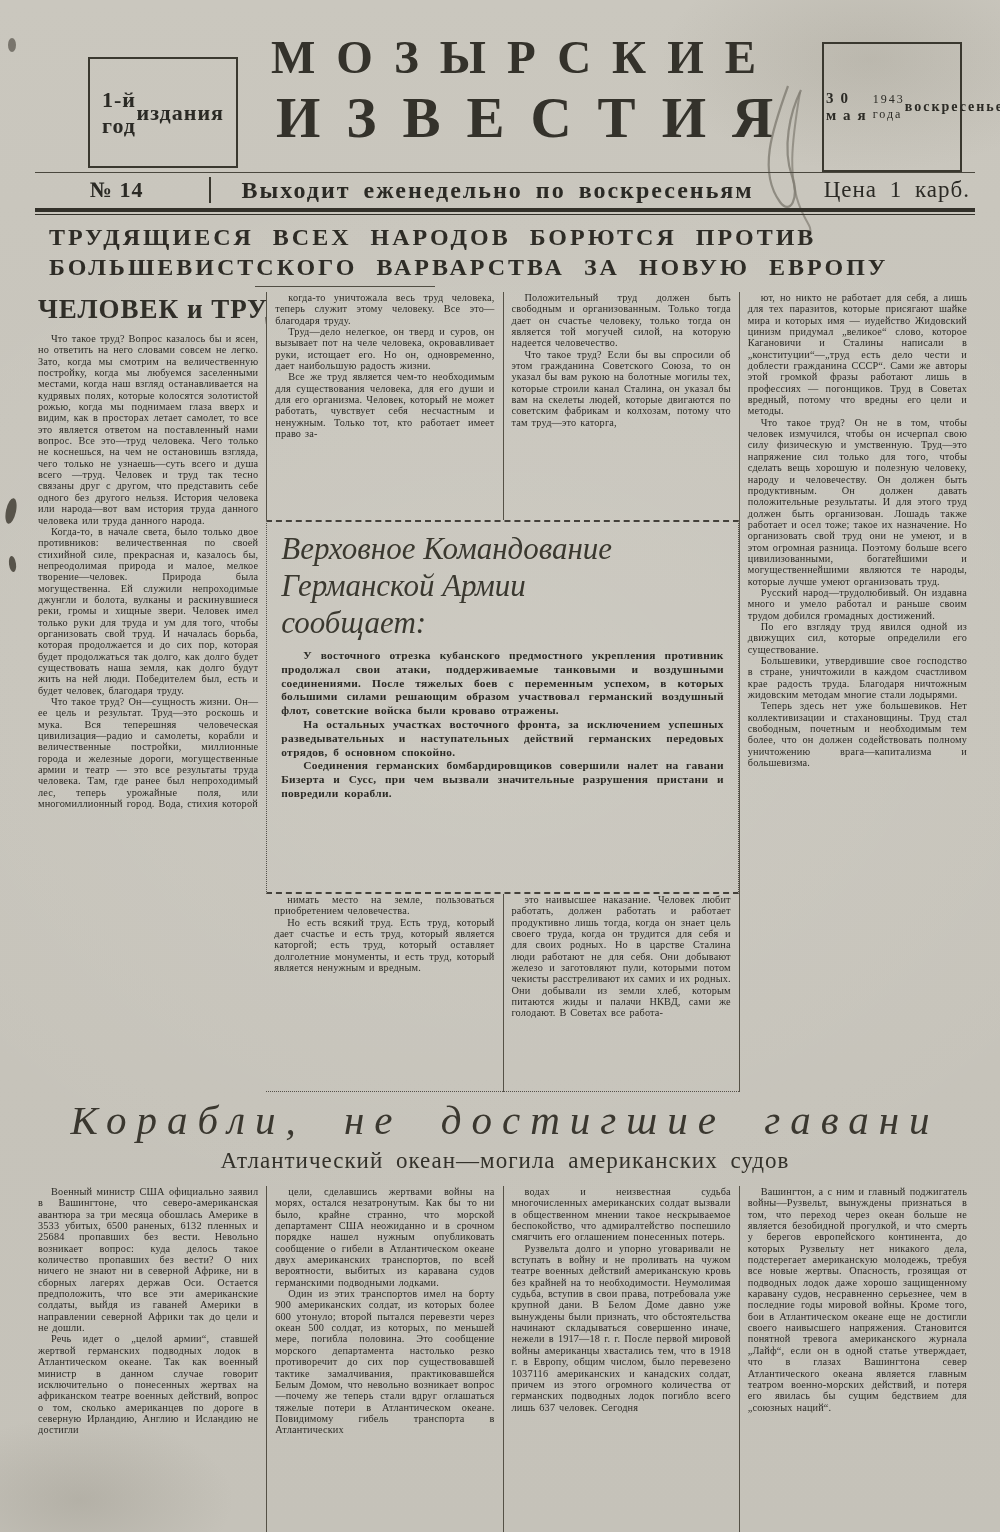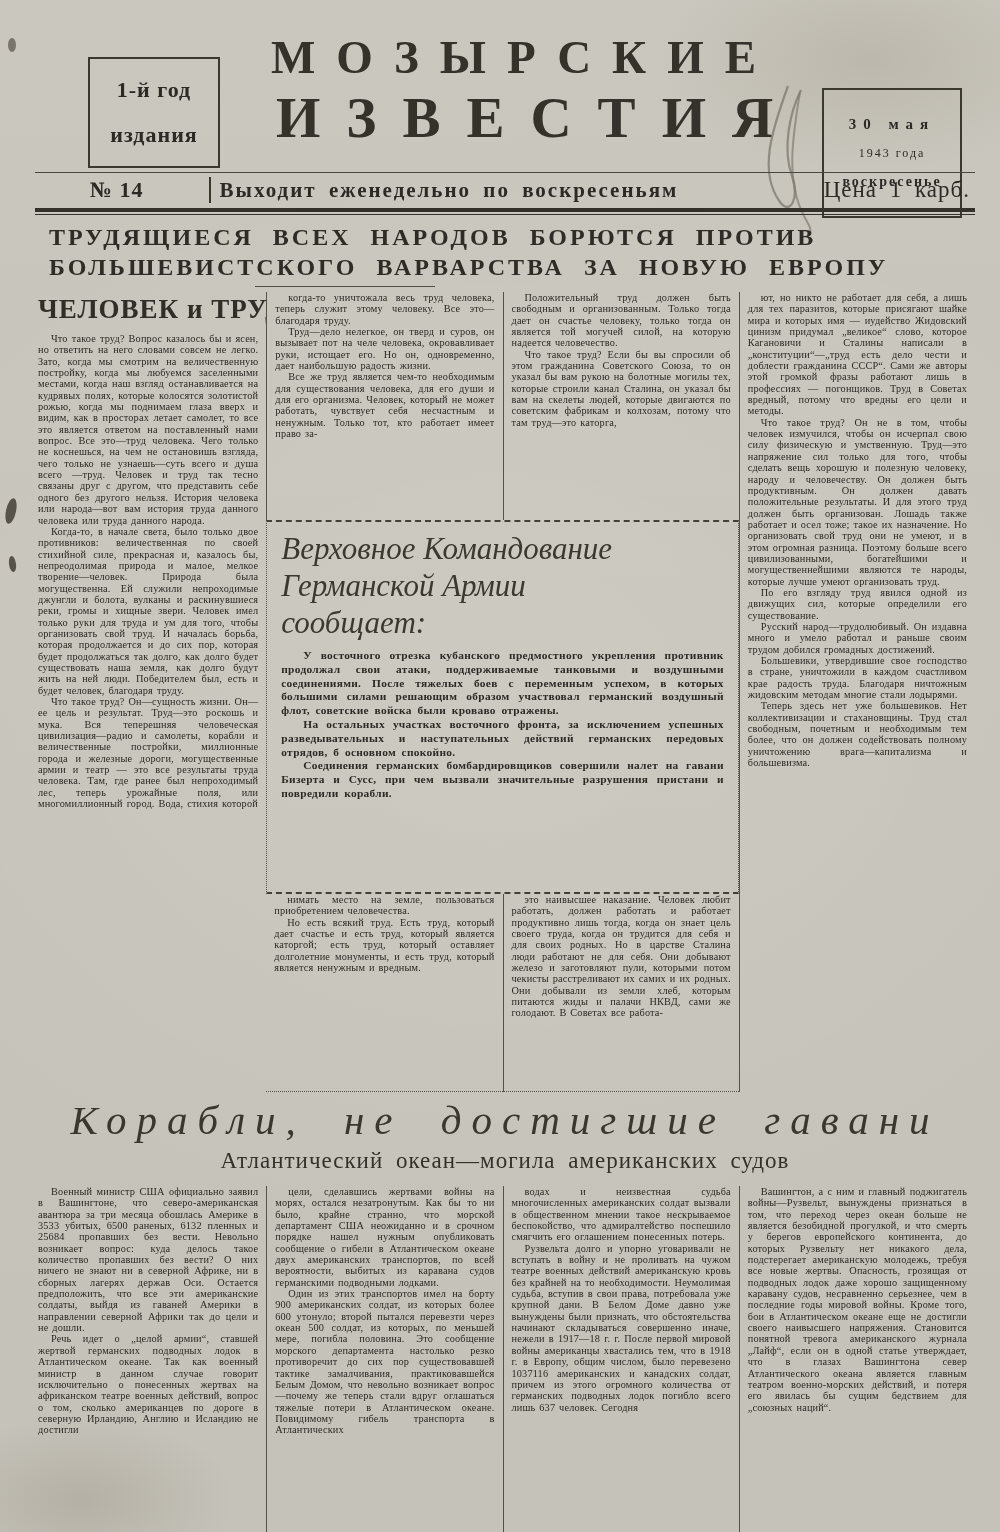--- a/index.html
+++ b/index.html
@@ -13,50 +13,50 @@
     background:
       radial-gradient(ellipse 300px 160px at 870px 60px, rgba(120,115,100,0.18), transparent 70%),
       radial-gradient(ellipse 220px 120px at 80px 1500px, rgba(110,105,92,0.20), transparent 70%),
       radial-gradient(ellipse 900px 700px at 500px 700px, rgba(255,255,250,0.10), transparent 80%),
       linear-gradient(180deg,#cac7be 0%,#c7c4bb 40%,#c5c2b9 100%);
     color:#2b2a25;
   }
   
   .header{position:absolute;left:0;top:0;width:1000px;height:210px;}
   .edition-box{
-    position:absolute;left:88px;top:57px;width:132px;height:111px;
-    border:2px solid #3a382f;display:flex;flex-direction:column;justify-content:space-around;
-    align-items:center;padding:8px 4px;box-sizing:border-box;
+    position:absolute;left:88px;top:57px;width:150px;height:111px;
+    border:2px solid #3a382f;display:flex;flex-direction:row;justify-content:space-around;
+    align-items:center;padding:8px 12px;box-sizing:border-box;
   }
   .edition-box span{font-size:22px;font-weight:bold;letter-spacing:1px;}
   .masthead{position:absolute;left:250px;top:28px;width:540px;text-align:left;}
   .masthead .line1{
     font-size:47px;font-weight:bold;letter-spacing:21px;line-height:58px;
     color:#34322b;text-indent:21px;
   }
   .masthead .line2{
     font-size:57px;font-weight:bold;letter-spacing:26px;line-height:64px;
     color:#34322b;text-indent:26px;
   }
   .date-box{
     position:absolute;left:822px;top:42px;width:140px;height:130px;
-    border:2px solid #3a382f;display:flex;flex-direction:column;justify-content:space-around;
-    align-items:center;padding:20px 2px;box-sizing:border-box;margin-top:46px;
+    border:2px solid #3a382f;display:flex;flex-direction:row;justify-content:space-around;
+    align-items:center;padding:20px 2px;box-sizing:border-box;
   }
   .date-box .d1{font-size:15px;font-weight:bold;letter-spacing:7px;}
   .date-box .d2{font-size:12px;letter-spacing:2px;}
   .date-box .d3{font-size:14px;font-weight:bold;letter-spacing:2px;}
   .subrow{
     position:absolute;left:35px;top:172px;width:940px;height:34px;
     border-top:1px solid #4a473e;
     display:flex;align-items:center;
   }
   .issue-no{font-size:22px;font-weight:bold;margin-left:55px;letter-spacing:1px;}
   .subrow .vbar{width:2px;height:26px;background:#3a382f;margin-left:65px;}
-  .frequency{font-size:21px;font-weight:bold;letter-spacing:2px;margin-left:9px;word-spacing:5px;}
+  .frequency{font-size:24px;font-weight:bold;letter-spacing:2px;margin-left:31px;word-spacing:5px;}
   .price{font-size:23px;margin-left:auto;margin-right:5px;letter-spacing:1px;word-spacing:6px;}
   .thick-rule{
     position:absolute;left:35px;top:208px;width:940px;height:7px;
     border-top:4px solid #33312a;border-bottom:1px solid #33312a;box-sizing:border-box;
   }
   
   .headline{
     position:absolute;left:49px;top:222px;width:940px;text-align:left;
     font-size:24px;font-weight:bold;letter-spacing:3px;word-spacing:10px;
     line-height:30px;color:#2e2c26;
@@ -188,22 +188,22 @@
     <div class="cell col3top">
       <div>
           <p class="para">Положительный труд должен быть свободным и организованным. Только тогда дает он счастье человеку, только тогда он является той могучей силой, на которую надеется человечество.</p>
           <p class="para">Что такое труд? Если бы вы спросили об этом гражданина Советского Союза, то он указал бы вам рукою на болотные могилы тех, которые строили канал Сталина, он указал бы вам на скелеты людей, которые двигаются по советским фабрикам и колхозам, потому что там труд—это каторга,</p>
         </div>
     </div>
     <div class="cell col4">
       <div>
           <p class="para">ют, но никто не работает для себя, а лишь для тех паразитов, которые присягают шайке мира и которых имя — иудейство Жидовский цинизм придумал „великое“ слово, которое Кагановичи и Сталины написали в „конституции“—„труд есть дело чести и доблести гражданина СССР“. Сами же авторы этой громкой фразы работают лишь в профессиях — погонщиков. Труд в Советах вредный, потому что вредны его цели и методы.</p>
           <p class="para">Что такое труд? Он не в том, чтобы человек измучился, чтобы он исчерпал свою силу физическую и умственную. Труд—это напряжение сил только для того, чтобы сделать вещь хорошую и полезную человеку, народу и человечеству. Он должен быть продуктивным. Он должен давать положительные результаты. И для этого труд должен быть организован. Лошадь также работает и осел тоже; такое их назначение. Но организовать свой труд они не умеют, и в этом огромная разница. Поэтому больше всего цивилизованными, богатейшими и могущественнейшими являются те народы, которые лучше умеют организовать труд.</p>
+          <p class="para">Русский народ—трудолюбивый. Он издавна много и умело работал и раньше своим трудом добился громадных достижений.</p>
           <p class="para">По его взгляду труд явился одной из движущих сил, которые определили его существование.</p>
-          <p class="para">Русский народ—трудолюбивый. Он издавна много и умело работал и раньше своим трудом добился громадных достижений.</p>
           <p class="para">Большевики, утвердившие свое господство в стране, уничтожили в каждом счастливом крае радость труда. Благодаря ничтожным жидовским методам многие стали лодырями.</p>
           <p class="para">Теперь здесь нет уже большевиков. Нет коллективизации и стахановщины. Труд стал свободным, почетным и необходимым тем более, что он должен содействовать полному уничтожению врага—капитализма и большевизма.</p>
         </div>
     </div>
     <div class="command-box">
       <h3 class="command-title">
         <span>Верховное  Командование</span><br>
         <span>Германской  Армии</span><br>
         <span>сообщает:</span>
       </h3>

